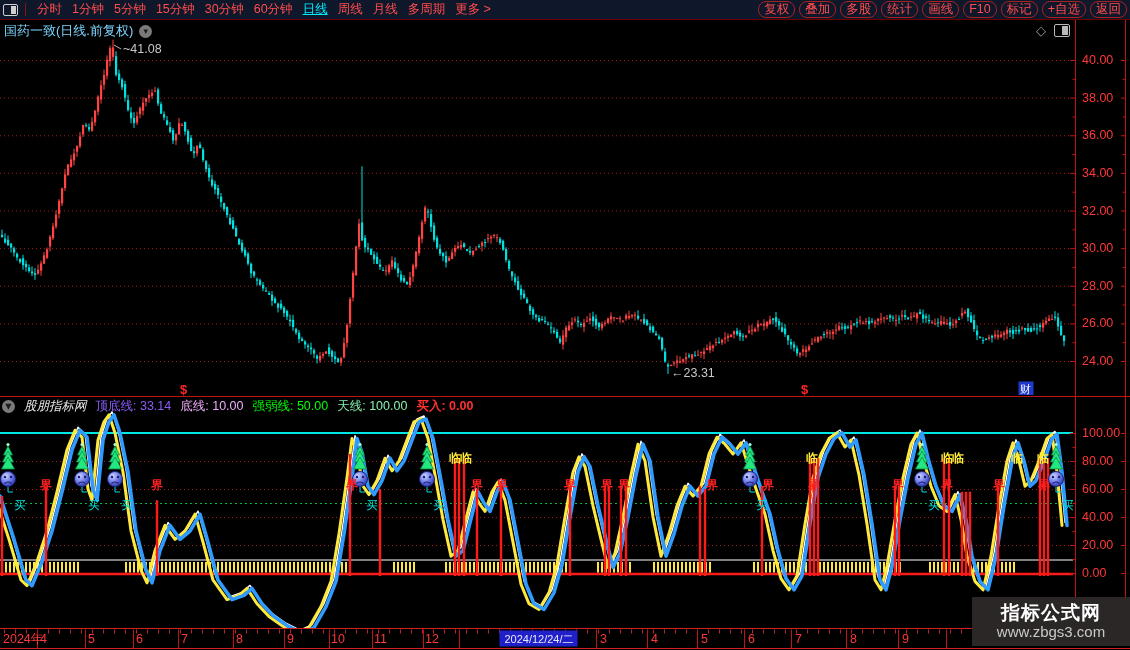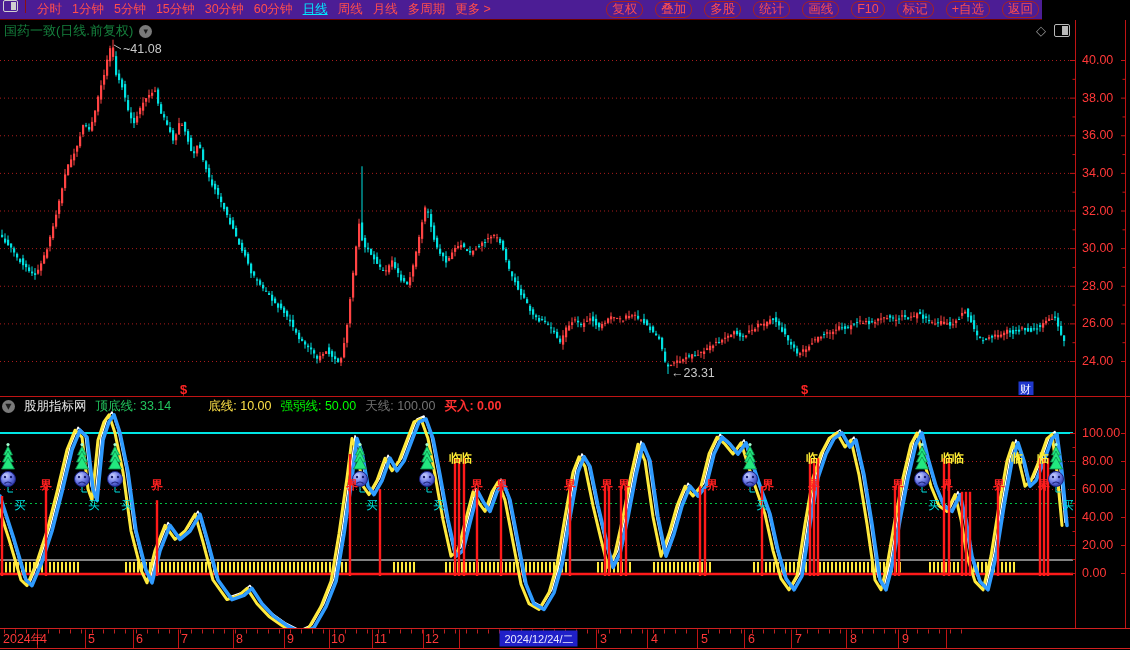--- a/index.html
+++ b/index.html
@@ -1,32 +1,32 @@
 <!DOCTYPE html>
 <html><head>
 <meta charset="utf-8">
 <style>
   html,body{margin:0;padding:0;background:#000;}
   #app{position:relative;width:1130px;height:650px;background:#000;overflow:hidden;
        font-family:"Liberation Sans","DejaVu Sans",sans-serif;}
   svg{position:absolute;left:0;top:0;}
   
-  #topbar{position:absolute;left:0;top:0;width:1042px;height:20px;display:flex;
-          background:#4c1d95;border-bottom:1px solid #6e0000;box-sizing:border-box;padding:0 3px;z-index:4;}
+  #topbar{position:absolute;left:0;top:0;width:1130px;height:20px;display:flex;align-items:center;
+          background:#0f172a;border-bottom:1px solid #6e0000;box-sizing:border-box;padding:0 3px;z-index:4;}
   .win-ic{width:13px;height:10px;border:1px solid #cfcfcf;border-radius:2px;position:relative;margin-right:5px;}
   .win-ic::after{content:"";position:absolute;right:1px;top:1px;bottom:1px;width:5px;background:#cfcfcf;}
   .tb-sep{width:1px;height:13px;background:#8d0f0f;margin:0 6px 0 2px;}
   .tb-item{color:#ff4d4d;font-size:12.5px;margin:0 5px;cursor:default;white-space:nowrap;}
   .tb-item.active{color:#00eaff;text-decoration:underline;}
   .tb-spacer{flex:1;}
   .tb-btn{color:#ff4d4d;font-size:12.5px;border:1px solid #a82222;border-radius:8px;
-          padding:0 5px;height:15px;line-height:15px;margin-left:12px;white-space:nowrap;}
+          padding:0 5px;height:15px;line-height:15px;margin-left:4px;white-space:nowrap;}
   
   #titlerow{position:absolute;left:4px;top:22px;display:flex;align-items:center;gap:6px;z-index:3;}
-  #titlerow .t{color:#15803d;font-size:13px;text-align:center;}
+  #titlerow .t{color:#7dd3fc;font-size:13px;text-align:center;}
   .chev{width:13px;height:13px;border-radius:50%;background:#7a7a7a;color:#1b1b1b;font-size:9px;
         display:flex;align-items:center;justify-content:center;line-height:1;}
   #cornericons{position:absolute;top:23px;left:1036px;display:flex;align-items:center;gap:8px;z-index:3;}
   .diamond{color:#9a9a9a;font-size:13px;}
   .winbox{width:14px;height:11px;border:1px solid #b9b9b9;border-radius:2px;position:relative;}
   .winbox::after{content:"";position:absolute;right:1px;top:1px;bottom:1px;width:6px;background:#b9b9b9;}
   
   #indheader{position:absolute;left:2px;top:398px;display:flex;align-items:center;gap:9px;z-index:3;}
   #indheader span{font-size:12.5px;white-space:nowrap;}
   
@@ -1400,22 +1400,26 @@
     <span class="chev">▾</span>
   </div>
 
   <div id="cornericons">
     <span class="diamond">◇</span>
     <span class="winbox"></span>
   </div>
 
   <div id="indheader">
     <span class="chev">▾</span>
-  <span style="color: rgb(230, 230, 230);">股朋指标网</span>
-      <span style="color: #22c55e;">顶底线: 33.14</span>
-      <span style="color: #fde047; margin-left: 28px;">底线: 10.00</span>
+  <span style="color: rgb(230, 230, 230); font-style: italic;">股朋指标网</span>
+      <span style="color: #8b5cf6;">顶底线: 33.14</span>
+      <span style="color: #f0abfc;">底线: 10.00</span>
       <span style="color: rgb(0, 255, 0); text-align: right;">强弱线: 50.00</span>
-      <span style="color: #737373; text-align: center;">天线: 100.00</span>
+      <span style="color: #86efac; text-align: center;">天线: 100.00</span>
       <span style="color: rgb(255, 48, 48); font-weight: bold;">买入: 0.00</span>
     </div>
 
+  <div id="banner">
+    <span class="b1">指标公式网</span>
+    <span class="b2">www.zbgs3.com</span>
+  </div>
 
 </div>
 
 </body></html>

